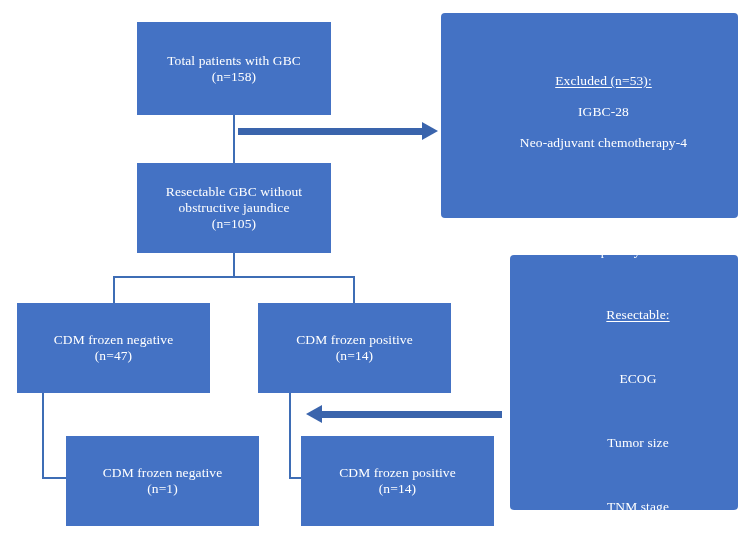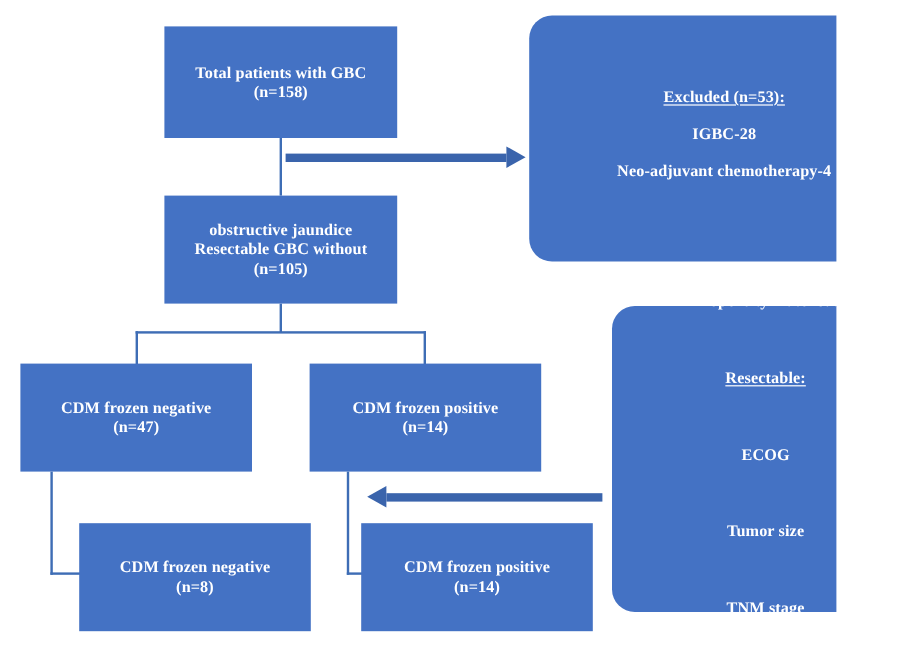--- a/index.html
+++ b/index.html
@@ -6,42 +6,41 @@
   html, body {
     margin: 0;
     padding: 0;
     background: #ffffff;
   }
   body {
     font-family: "Liberation Serif", "DejaVu Serif", serif;
   }
   #canvas {
     position: relative;
-    width: 697px;
+    width: 750px;
     height: 557px;
     background: #ffffff;
     overflow: hidden;
-    font-weight: bold;
   }
   .node {
     position: absolute;
     box-sizing: border-box;
     background: #4472C4;
     color: #ffffff;
     display: flex;
     flex-direction: column;
     align-items: center;
     justify-content: center;
     text-align: center;
     line-height: 1.18;
     font-size: 13.5px;
     letter-spacing: 0.1px;
   }
   .node.rounded {
-    border-radius: 19px;
+    border-radius: 4px;
     padding-left: 28px;
   }
   .node .line {
     display: block;
     white-space: nowrap;
   }
   .node.spaced .line {
     margin: 7.5px 0;
   }
   .node.spaced .line.first {
@@ -114,22 +113,22 @@
     <div class="arrow-head left" style="left:0;"></div>
     <div class="arrow-shaft" style="left:16px; width:180px;"></div>
   </div>
 
   <div class="node" style="left:137px; top:22px; width:194px; height:93px;">
     <span class="line">Total patients with GBC</span>
     <span class="line">(n=158)</span>
   </div>
 
   <div class="node" style="left:137px; top:163px; width:194px; height:90px;">
+    <span class="line">Resectable GBC without</span>
     <span class="line">obstructive jaundice</span>
-    <span class="line">Resectable GBC without</span>
     <span class="line">(n=105)</span>
   </div>
 
   <div class="node rounded spaced" style="left:441px; top:13px; width:297px; height:205px;">
     <span class="line first u">Excluded (n=53):</span>
     <span class="line">IGBC-28</span>
     <span class="line">Neo-adjuvant chemotherapy-4</span>
   </div>
 
   <div class="node" style="left:17px; top:303px; width:193px; height:90px;">
@@ -137,21 +136,21 @@
     <span class="line">(n=47)</span>
   </div>
 
   <div class="node" style="left:258px; top:303px; width:193px; height:90px;">
     <span class="line">CDM frozen positive</span>
     <span class="line">(n=14)</span>
   </div>
 
   <div class="node" style="left:66px; top:436px; width:193px; height:90px;">
     <span class="line">CDM frozen negative</span>
-    <span class="line">(n=8)</span>
+    <span class="line">(n=1)</span>
   </div>
 
   <div class="node" style="left:301px; top:436px; width:193px; height:90px;">
     <span class="line">CDM frozen positive</span>
     <span class="line">(n=14)</span>
   </div>
 
   <div class="node rounded spaced" style="left:510px; top:255px; width:228px; height:255px;gap:33px;">
     <span class="line first">Propensity matched:</span>
     <span class="line u">Resectable:</span>

